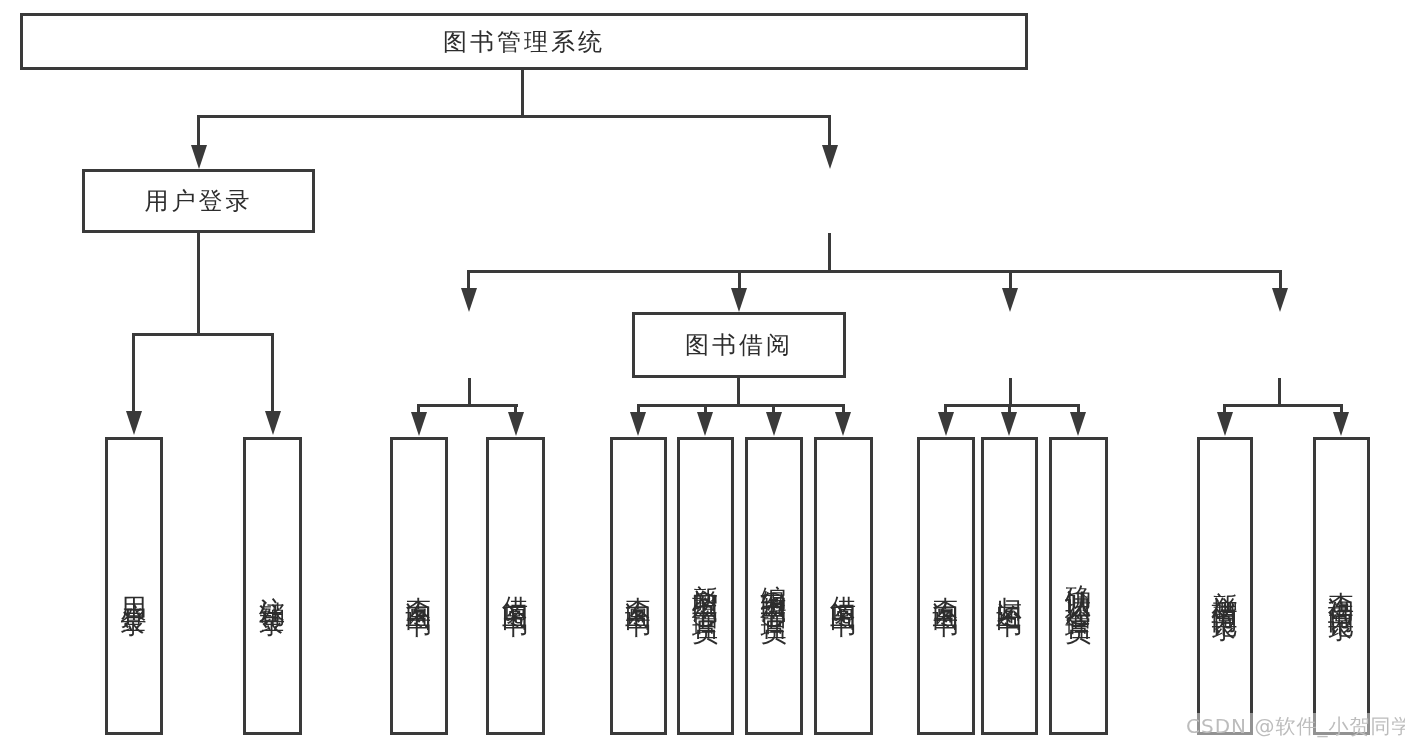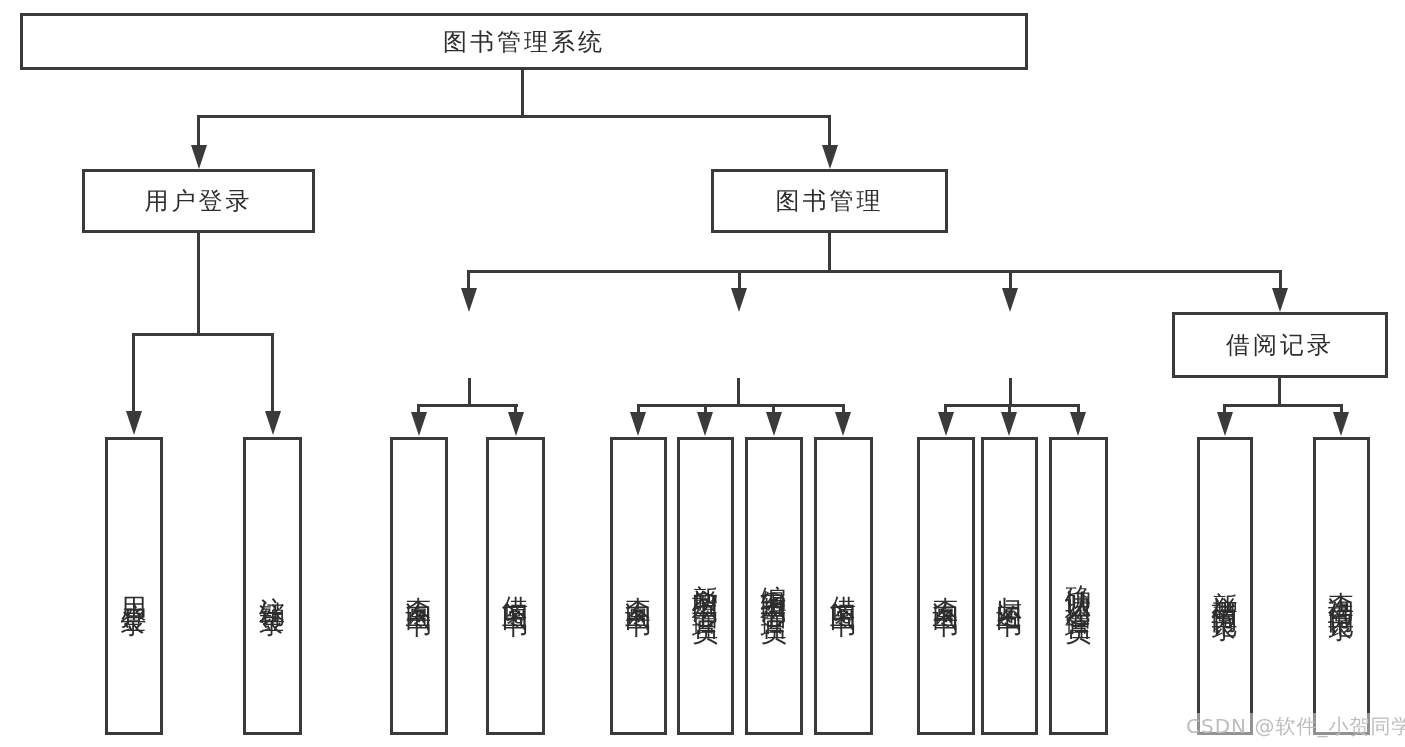--- a/index.html
+++ b/index.html
@@ -67,21 +67,20 @@
   <div>
     <div class="line" style="left:521px;top:70px;width:3px;height:47px;"></div>
     <div class="line" style="left:197px;top:115px;width:634px;height:3px;"></div>
     <div class="line" style="left:197px;top:115px;width:3px;height:32px;"></div>
     <div class="arrow" style="left:191px;top:145px;"></div>
     <div class="line" style="left:828px;top:115px;width:3px;height:32px;"></div>
     <div class="arrow" style="left:822px;top:145px;"></div>
   </div>
 
   <div class="box hbox" style="left:82px;top:169px;width:233px;height:64px;">用户登录</div>
-  <div class="box hbox" style="left:711px;top:169px;width:237px;height:64px;">图书管理</div>
 
   <div>
     <div class="line" style="left:197px;top:233px;width:3px;height:103px;"></div>
     <div class="line" style="left:132px;top:333px;width:142px;height:3px;"></div>
     <div class="line" style="left:132px;top:333px;width:3px;height:80px;"></div>
     <div class="arrow" style="left:126px;top:411px;"></div>
     <div class="line" style="left:271px;top:333px;width:3px;height:80px;"></div>
     <div class="arrow" style="left:265px;top:411px;"></div>
   </div>
 
@@ -91,21 +90,21 @@
     <div class="line" style="left:467px;top:270px;width:3px;height:20px;"></div>
     <div class="arrow" style="left:461px;top:288px;"></div>
     <div class="line" style="left:738px;top:270px;width:3px;height:20px;"></div>
     <div class="arrow" style="left:731px;top:288px;"></div>
     <div class="line" style="left:1009px;top:270px;width:3px;height:20px;"></div>
     <div class="arrow" style="left:1002px;top:288px;"></div>
     <div class="line" style="left:1279px;top:270px;width:3px;height:20px;"></div>
     <div class="arrow" style="left:1272px;top:288px;"></div>
   </div>
 
-  <div class="box hbox" style="left:1172px;top:312px;width:216px;height:66px;">借阅记录</div>
+  <div class="box hbox" style="left:632px;top:312px;width:214px;height:66px;">图书借阅</div>
 
   <div>
     <div class="line" style="left:468px;top:378px;width:3px;height:29px;"></div>
     <div class="line" style="left:417px;top:404px;width:101px;height:3px;"></div>
     <div class="line" style="left:417px;top:404px;width:3px;height:10px;"></div>
     <div class="arrow" style="left:411px;top:412px;"></div>
     <div class="line" style="left:514px;top:404px;width:3px;height:10px;"></div>
     <div class="arrow" style="left:508px;top:412px;"></div>
   </div>
 

